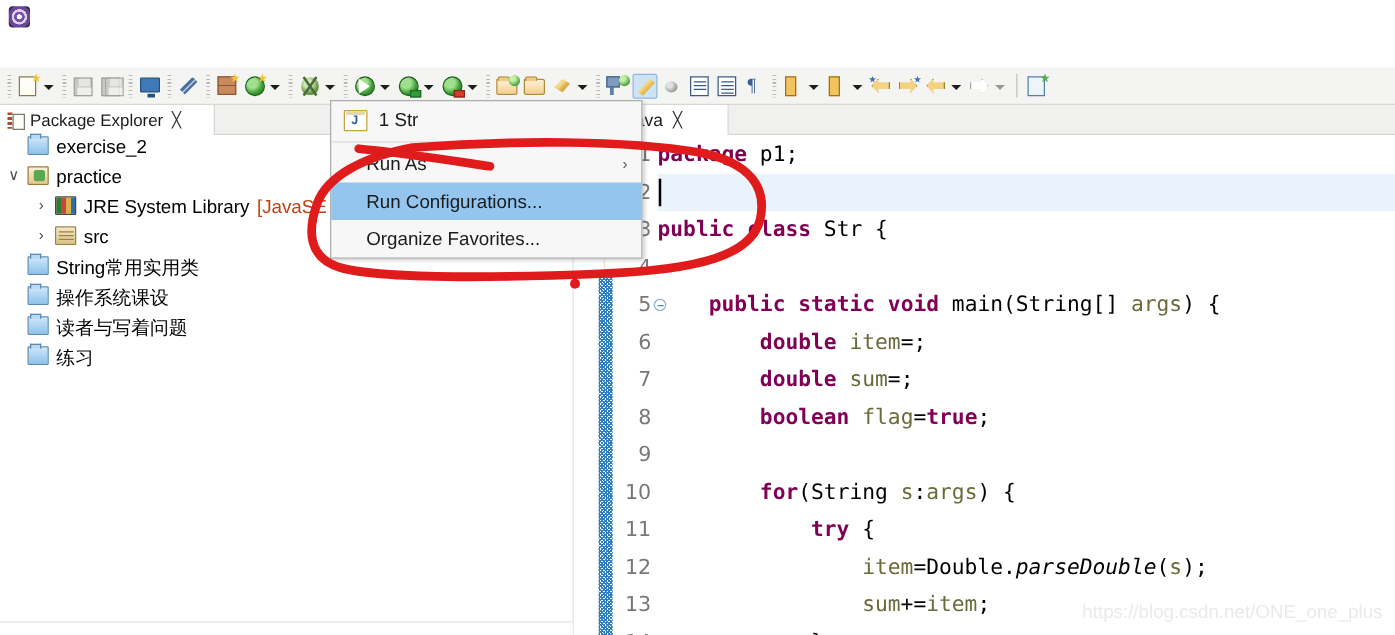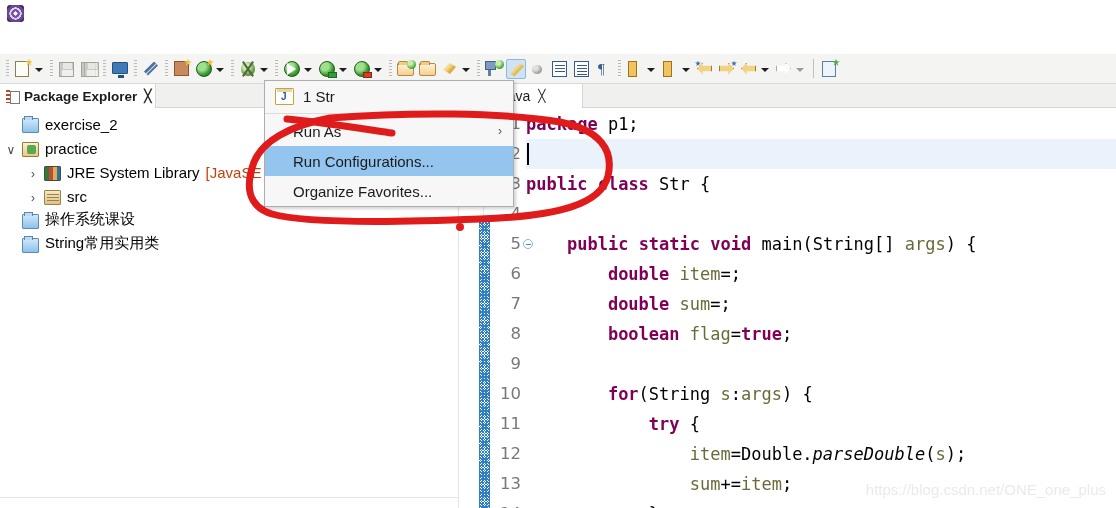--- a/index.html
+++ b/index.html
@@ -222,21 +222,21 @@
     background: repeating-linear-gradient(to bottom,#b04a2a 0 2px, transparent 2px 4px);
   }
   .exp-tab-icon::after {
     content:""; position:absolute; left:4px; top:1px; width:8px; height:11px;
     border:1px solid #7a7a75; background:#fdfdfa;
   }
   .exp-tab-close { margin-left: 7px; font-size: 12px; color: #2a2a2a; }
 
   .tree { position: absolute; left: 0; top: 25px; width: 458px; }
   .tree-row {
-    display: flex; align-items: flex-end; height: 24px;
+    display: flex; align-items: flex-start; height: 24px;
     font-size: 15px; color: #000000; white-space: nowrap;
   }
   .twisty {
     width: 22px; text-align: center; font-size: 12px; color: #4a4a4a; flex: none;
   }
   .tree-indent-1 { padding-left: 22px; }
   .tree-indent-2 { padding-left: 22px; }
   .ti {
     width: 17px; height: 15px; margin-right: 6px; position: relative; flex: none;
   }
@@ -521,21 +521,21 @@
     <div class="tb-arrow dim"></div>
     <div class="tb-bar"></div>
     <div class="tb-ico">
         <i class="g-page blue"></i>
         <i class="g-star" style="background:#5aa84f"></i>
       </div>
   </div>
 
   <div class="explorer">
     <div class="exp-tabrow">
-      <div class="exp-tab" style="width: 156px; font-weight: bold;">
+      <div class="exp-tab" style="width: 172px;">
         <span class="exp-tab-icon"></span>
         <span>Package Explorer</span>
         <span class="exp-tab-close">╳</span>
       </div>
     </div>
 
     <div class="tree">
       <div class="tree-row tree-indent-1">
         <span class="ti ti-prj"></span>
         <span>exercise_2</span>
@@ -551,25 +551,33 @@
         <span>JRE System Library</span>
         <span class="tree-label-dim" style="margin-left:6px">[JavaSE</span>
       </div>
       <div class="tree-row tree-indent-2">
         <span class="twisty">›</span>
         <span class="ti ti-src"></span>
         <span>src</span>
       </div>
       <div class="tree-row tree-indent-1">
         <span class="ti ti-prj"></span>
-        <span>操作系统课设</span>
+        <span>String常用实用类</span>
       </div>
       <div class="tree-row tree-indent-1">
         <span class="ti ti-prj"></span>
-        <span>String常用实用类</span>
+        <span>操作系统课设</span>
+      </div>
+      <div class="tree-row tree-indent-1">
+        <span class="ti ti-prj"></span>
+        <span>读者与写着问题</span>
+      </div>
+      <div class="tree-row tree-indent-1">
+        <span class="ti ti-prj"></span>
+        <span>练习</span>
       </div>
     </div>
 
     <div class="exp-vscroll">
       <div class="exp-vthumb"></div>
     </div>
     <div class="exp-hscroll"></div>
   </div>
 
   <div class="editor">

